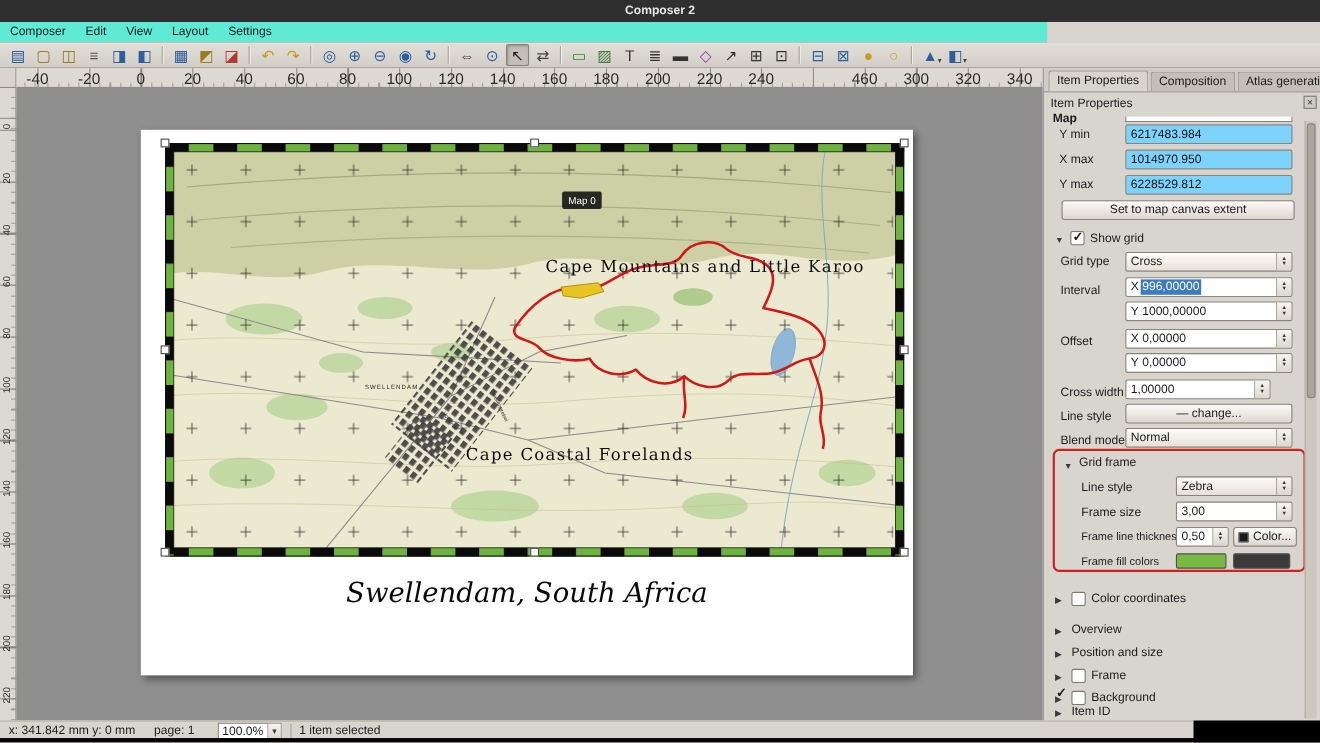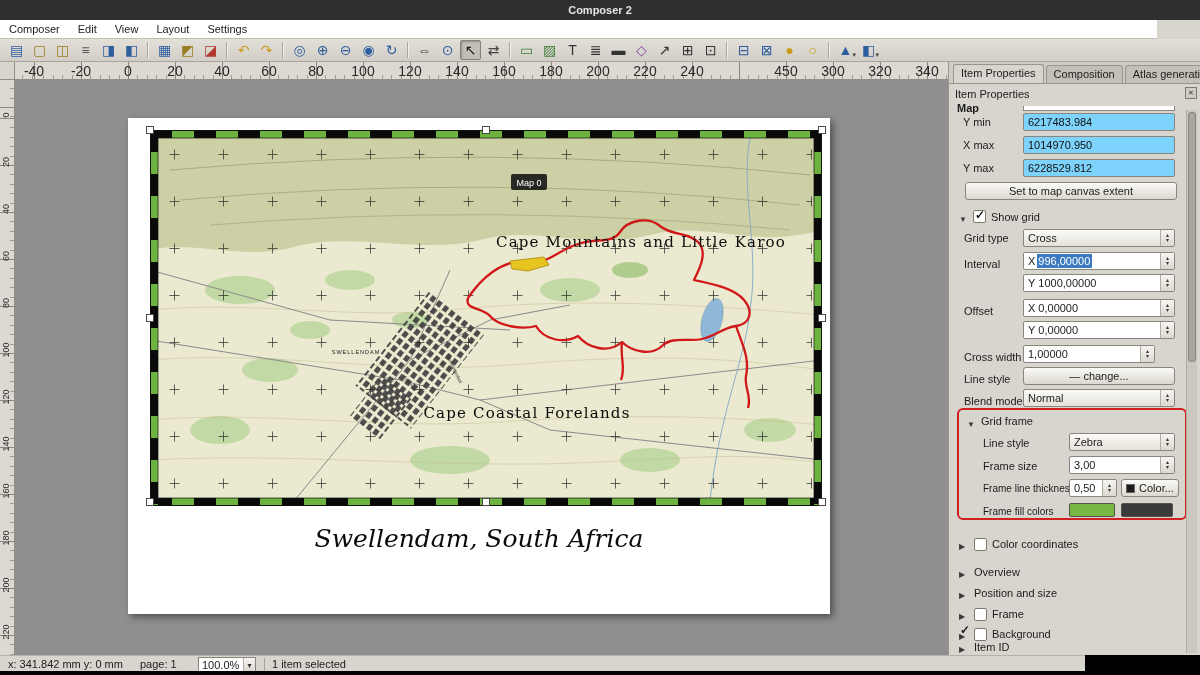--- a/index.html
+++ b/index.html
@@ -2,21 +2,21 @@
 <html><head>
 <meta charset="utf-8">
 <style>
   * { margin:0; padding:0; box-sizing:border-box; }
   html,body { width:1200px; height:675px; overflow:hidden; }
   body { font-family:"Liberation Sans", sans-serif; background:#d8d5cf; position:relative; }
 
   
   .titlebar { position:absolute; left:0; top:0; width:1200px; height:20px; background:#2f2f2f;
     color:#e6e6e6; font-size:11px; font-weight:bold; display:flex; align-items:center; justify-content:center; }
-  .menubar { position:absolute; left:0; top:20px; width:1157px; height:19px; background:#ffffff;
+  .menubar { position:absolute; left:0; top:20px; width:952px; height:19px; background:#5eead4;
     display:flex; align-items:center; border-bottom:1px solid #c2beb6; }
   .menu-item { font-size:11px; color:#1c1c1c; padding:2px 9px; cursor:default; }
   .toolbar { position:absolute; left:0; top:39px; width:1200px; height:23px;
     background:linear-gradient(#e2dfd9,#d2cec7); display:flex; align-items:center; padding-left:5px;
     border-bottom:1px solid #a8a49c; }
   .tb-icon { width:21px; height:20px; display:flex; align-items:center; justify-content:center;
     font-size:14px; border:1px solid transparent; border-radius:2px; margin:0 1px; position:relative; }
   .tb-icon.pressed { background:#c3bfb7; border:1px solid #88837a; box-shadow:inset 1px 1px 2px rgba(0,0,0,.25); }
   .tb-icon .tb-dd { font-size:7px; color:#444; position:absolute; right:-1px; bottom:0; }
   .tb-sep { width:2px; height:16px; border-left:1px solid #a8a49c; border-right:1px solid #f2f0ec; margin:0 4px; }
@@ -265,21 +265,21 @@
       <span class="hlab" style="left: 301px;">80</span>
       <span class="hlab" style="left: 348px;">100</span>
       <span class="hlab" style="left: 395px;">120</span>
       <span class="hlab" style="left: 442px;">140</span>
       <span class="hlab" style="left: 489px;">160</span>
       <span class="hlab" style="left: 536px;">180</span>
       <span class="hlab" style="left: 583px;">200</span>
       <span class="hlab" style="left: 630px;">220</span>
       <span class="hlab" style="left: 677px;">240</span>
       <span class="hlab" style="left: 724px; margin-top: 25px;">260</span>
-      <span class="hlab" style="left: 771px;">450</span>
+      <span class="hlab" style="left: 771px;">460</span>
       <span class="hlab" style="left: 818px;">300</span>
       <span class="hlab" style="left: 865px;">320</span>
       <span class="hlab" style="left: 912px;">340</span>
     </div>
 </div>
 <div class="vruler">
   <div>
       <span class="vlab" style="top: 30px;">0</span>
       <span class="vlab" style="top: 77px;">20</span>
       <span class="vlab" style="top: 124px;">40</span>

